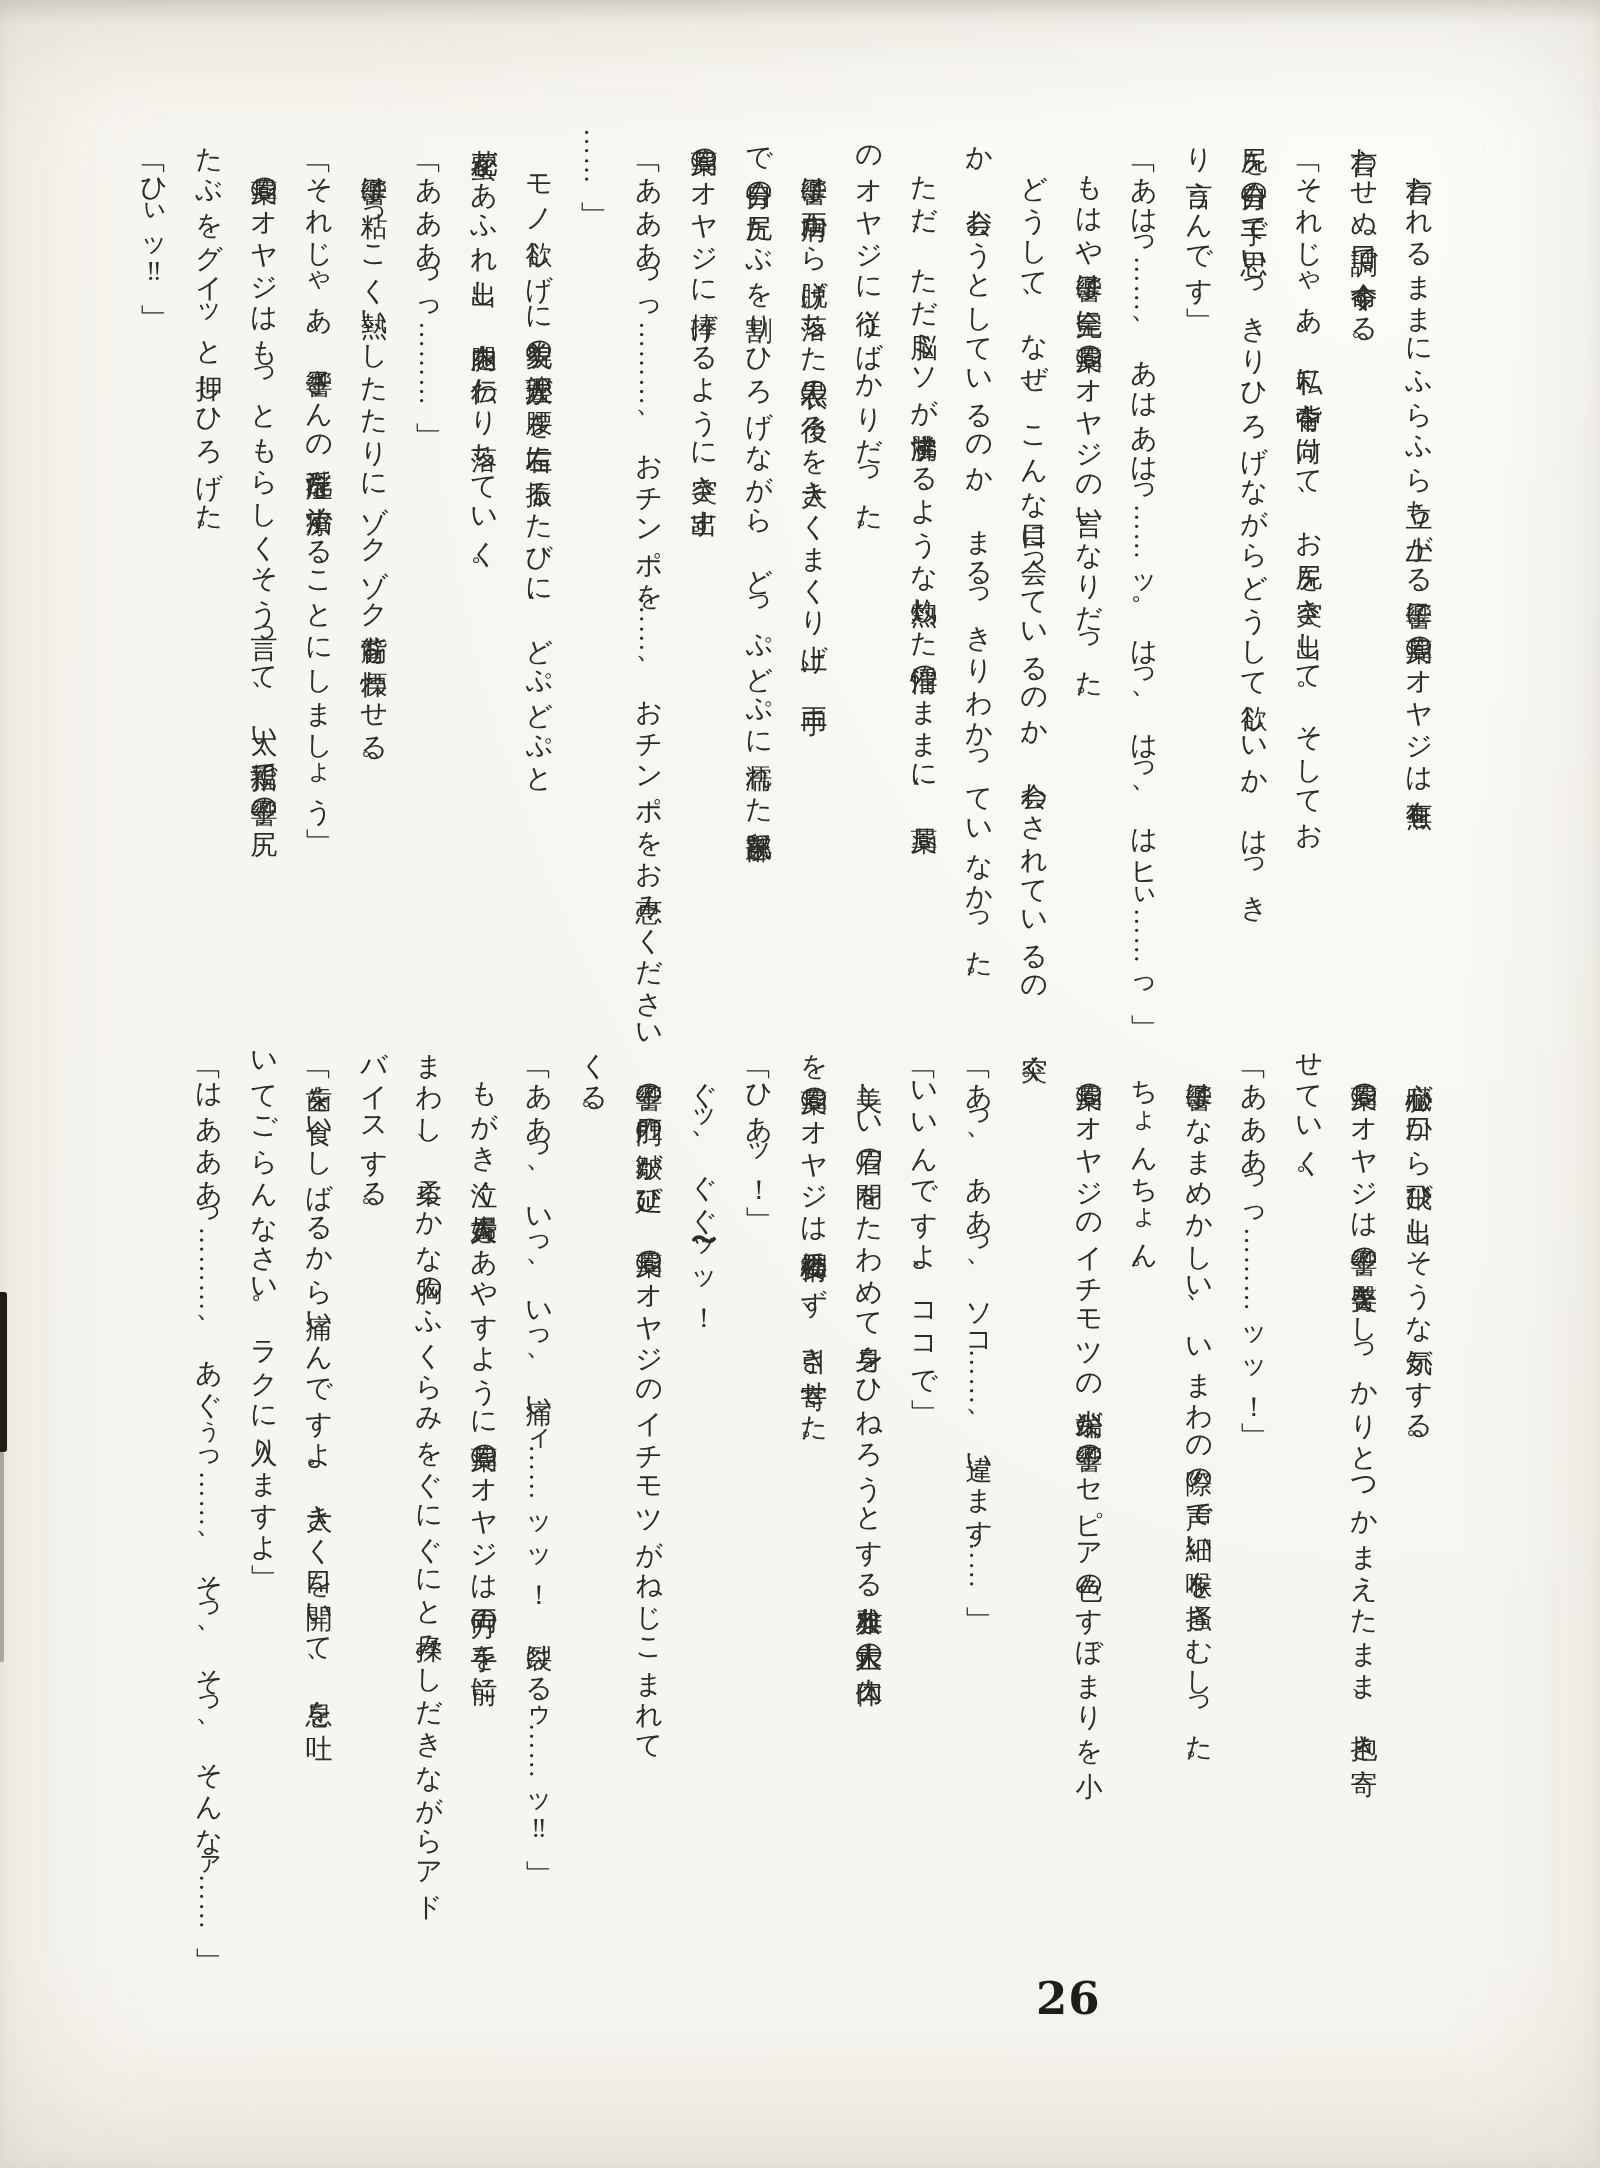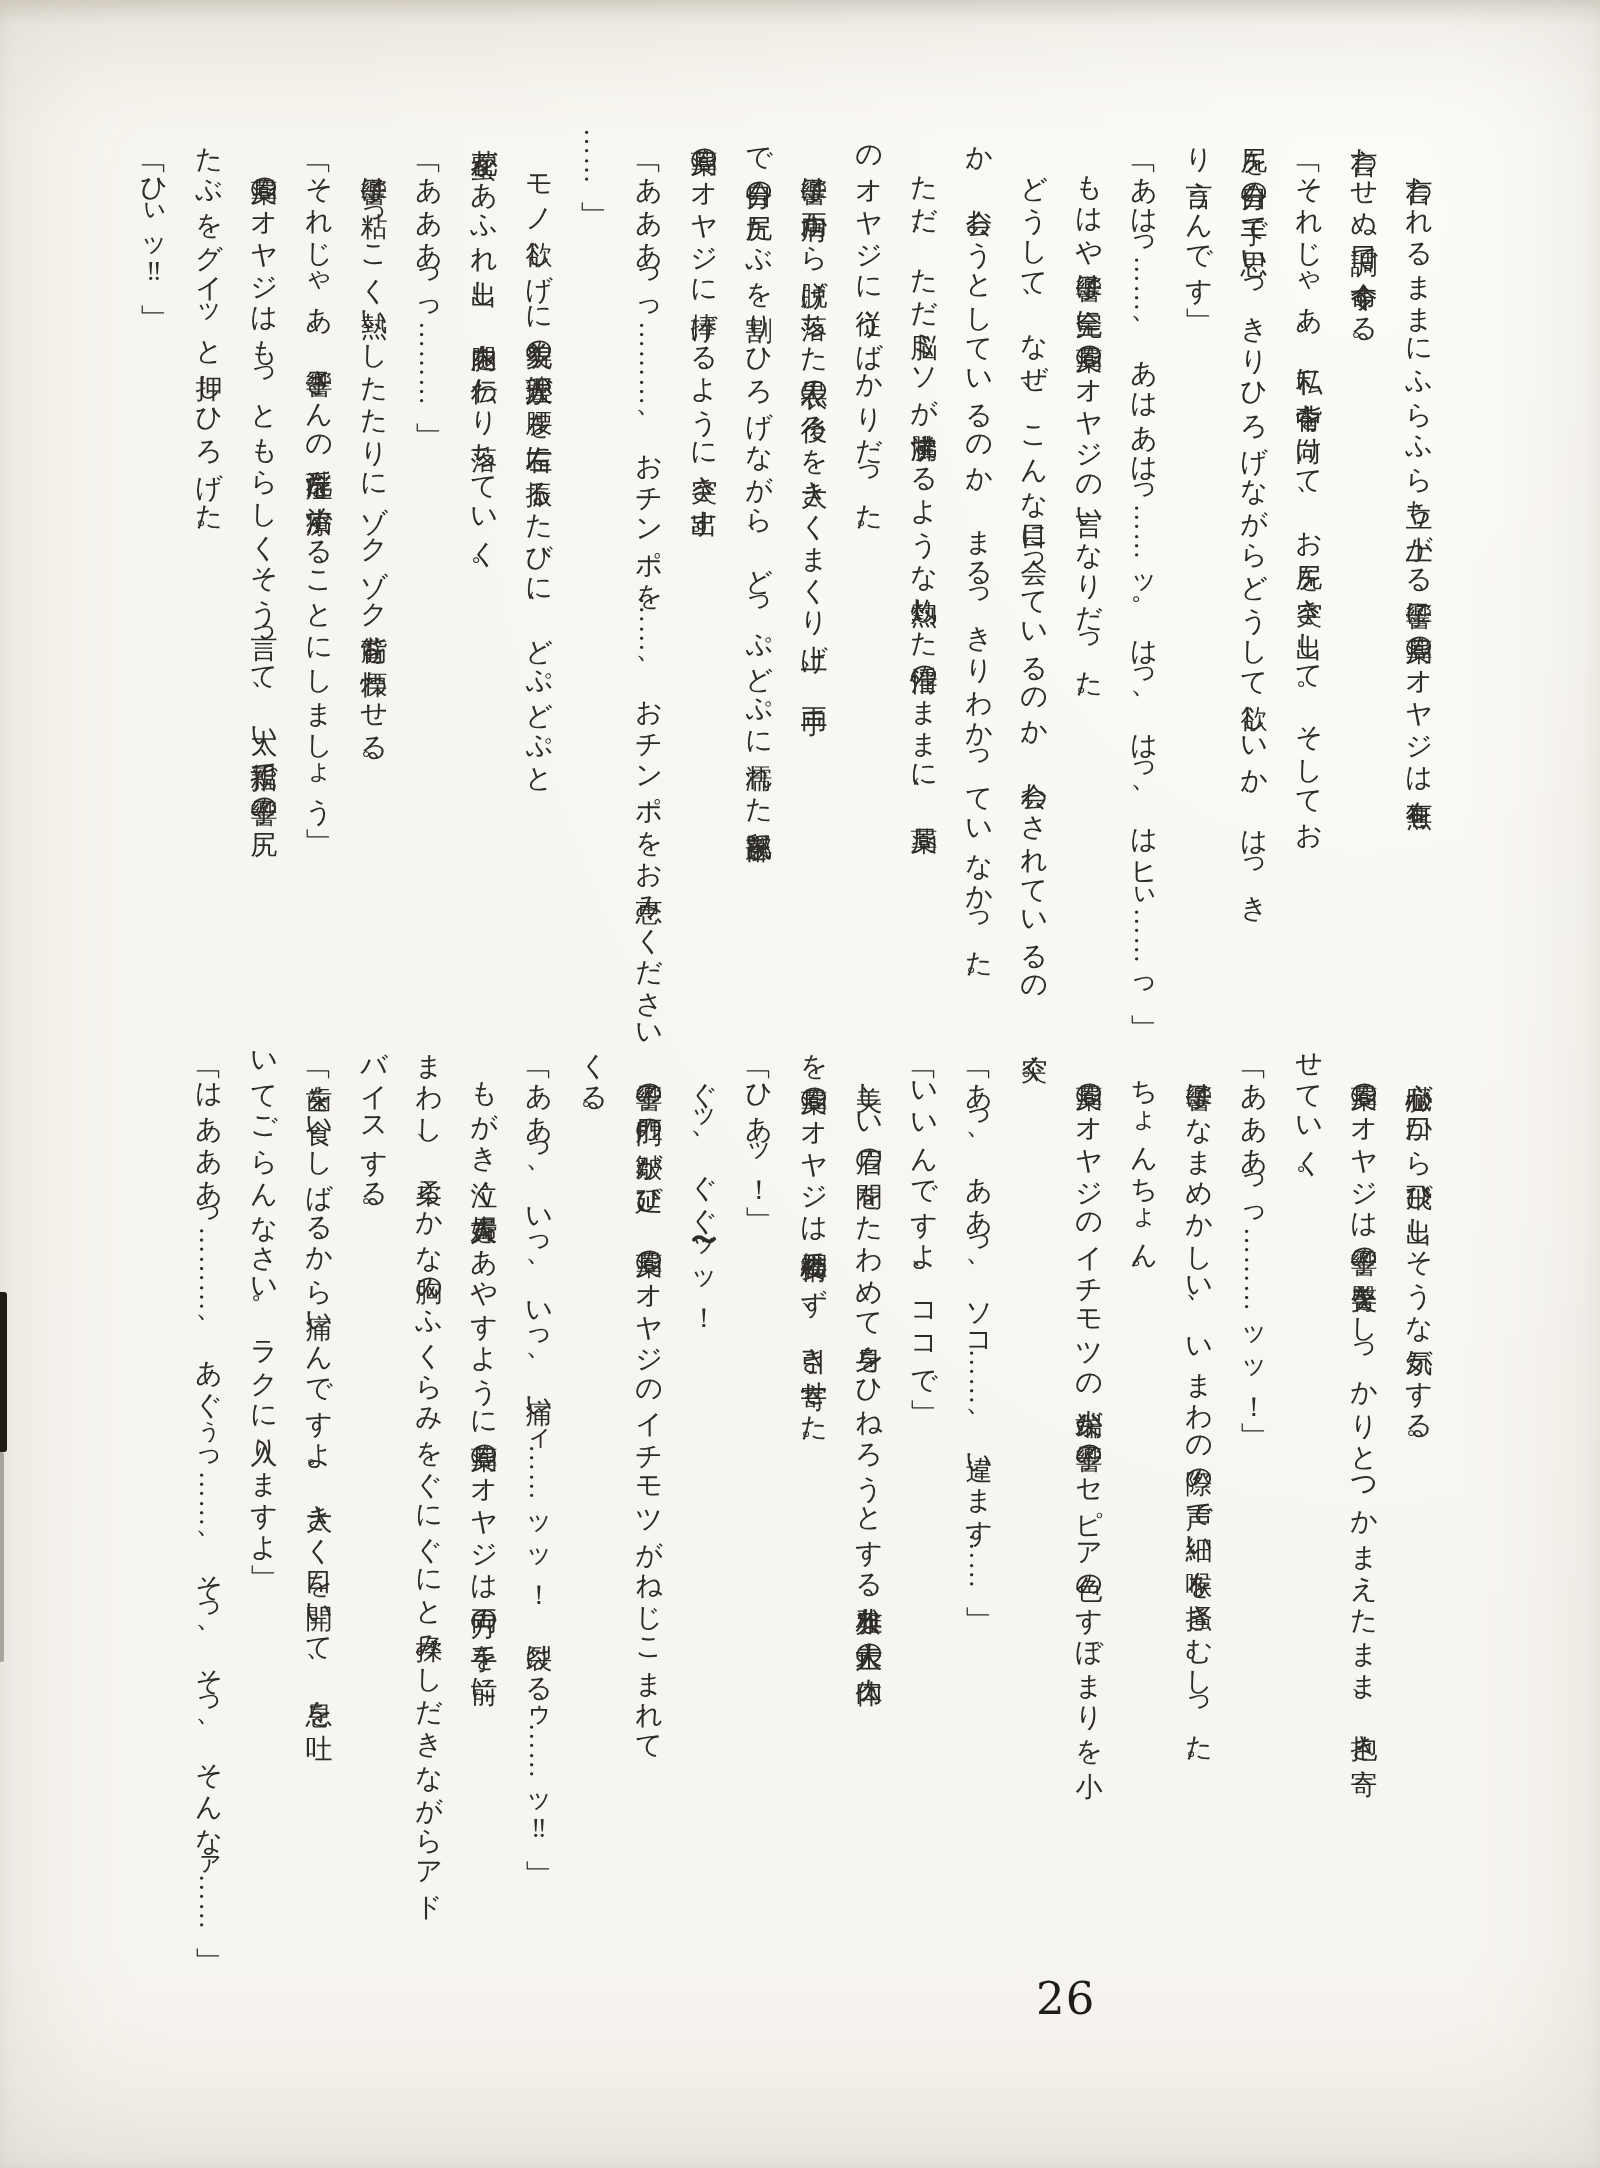--- a/index.html
+++ b/index.html
@@ -34,21 +34,21 @@
     white-space:nowrap;
     text-rendering:optimizeLegibility;
   }
   .vline{display:block;}
   #top-block{top:128px;right:154px;height:890px;}
   #bottom-block{top:1034px;right:154px;height:890px;}
   .page-number{
     position:absolute;
     left:1036px;top:1972px;
     font-family:"DejaVu Serif","Liberation Serif",serif;
-    font-weight:normal;
+    font-weight:bold;
     font-size:45px;
     letter-spacing:1px;
     color:#1e1d1b;
   }
   
   .edge-mark-1{
     position:absolute;left:0;top:1292px;width:7px;height:160px;
     background:#15130f;border-radius:0 3px 3px 0;
   }
   .edge-mark-2{

